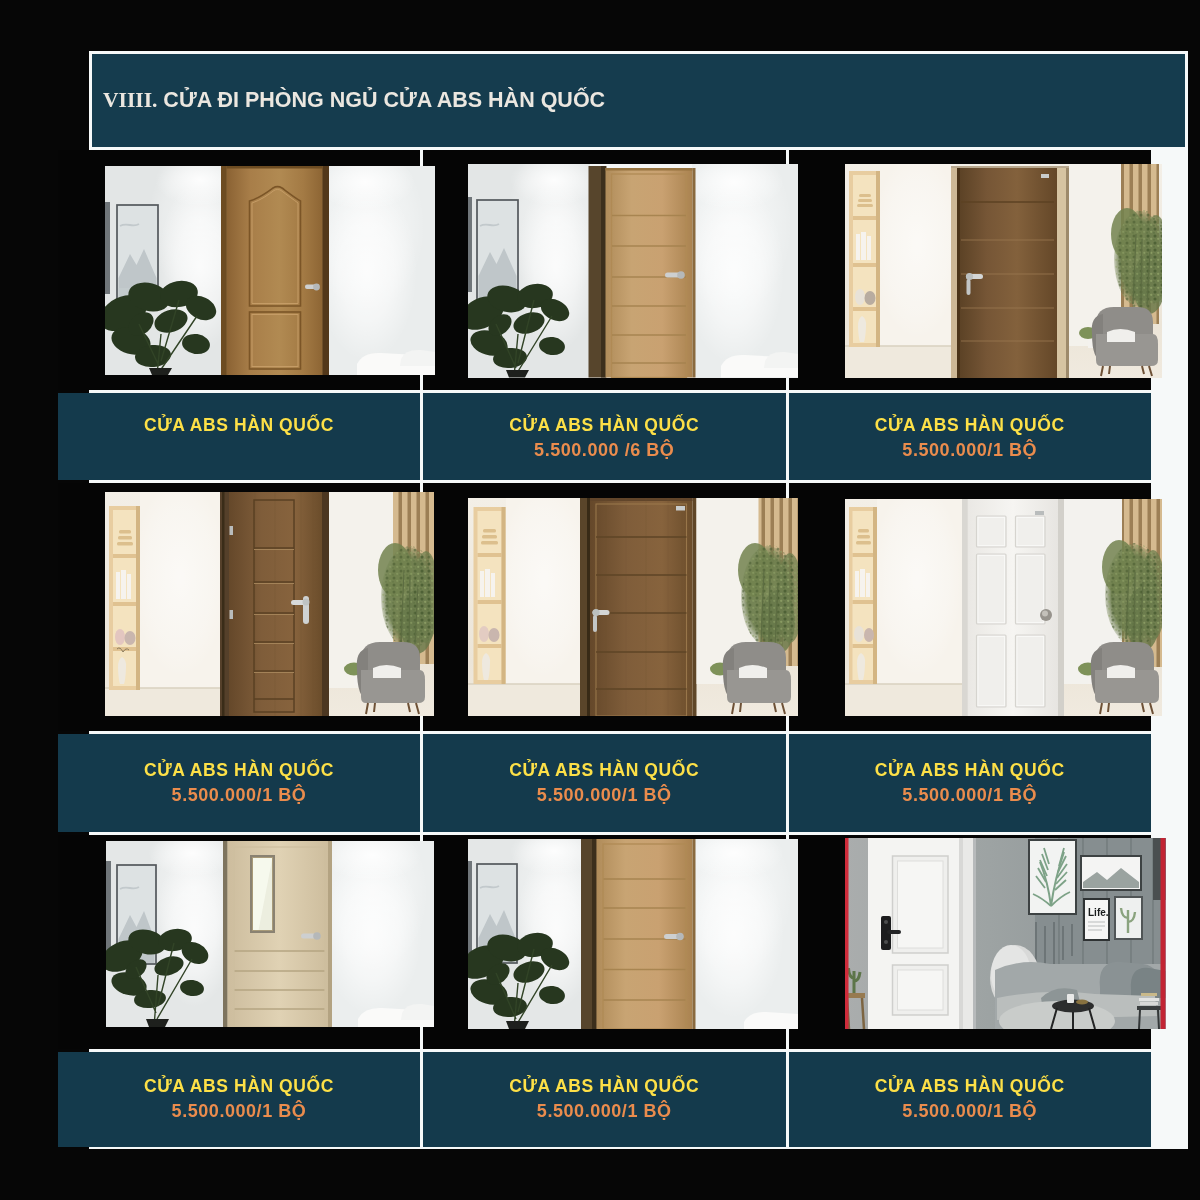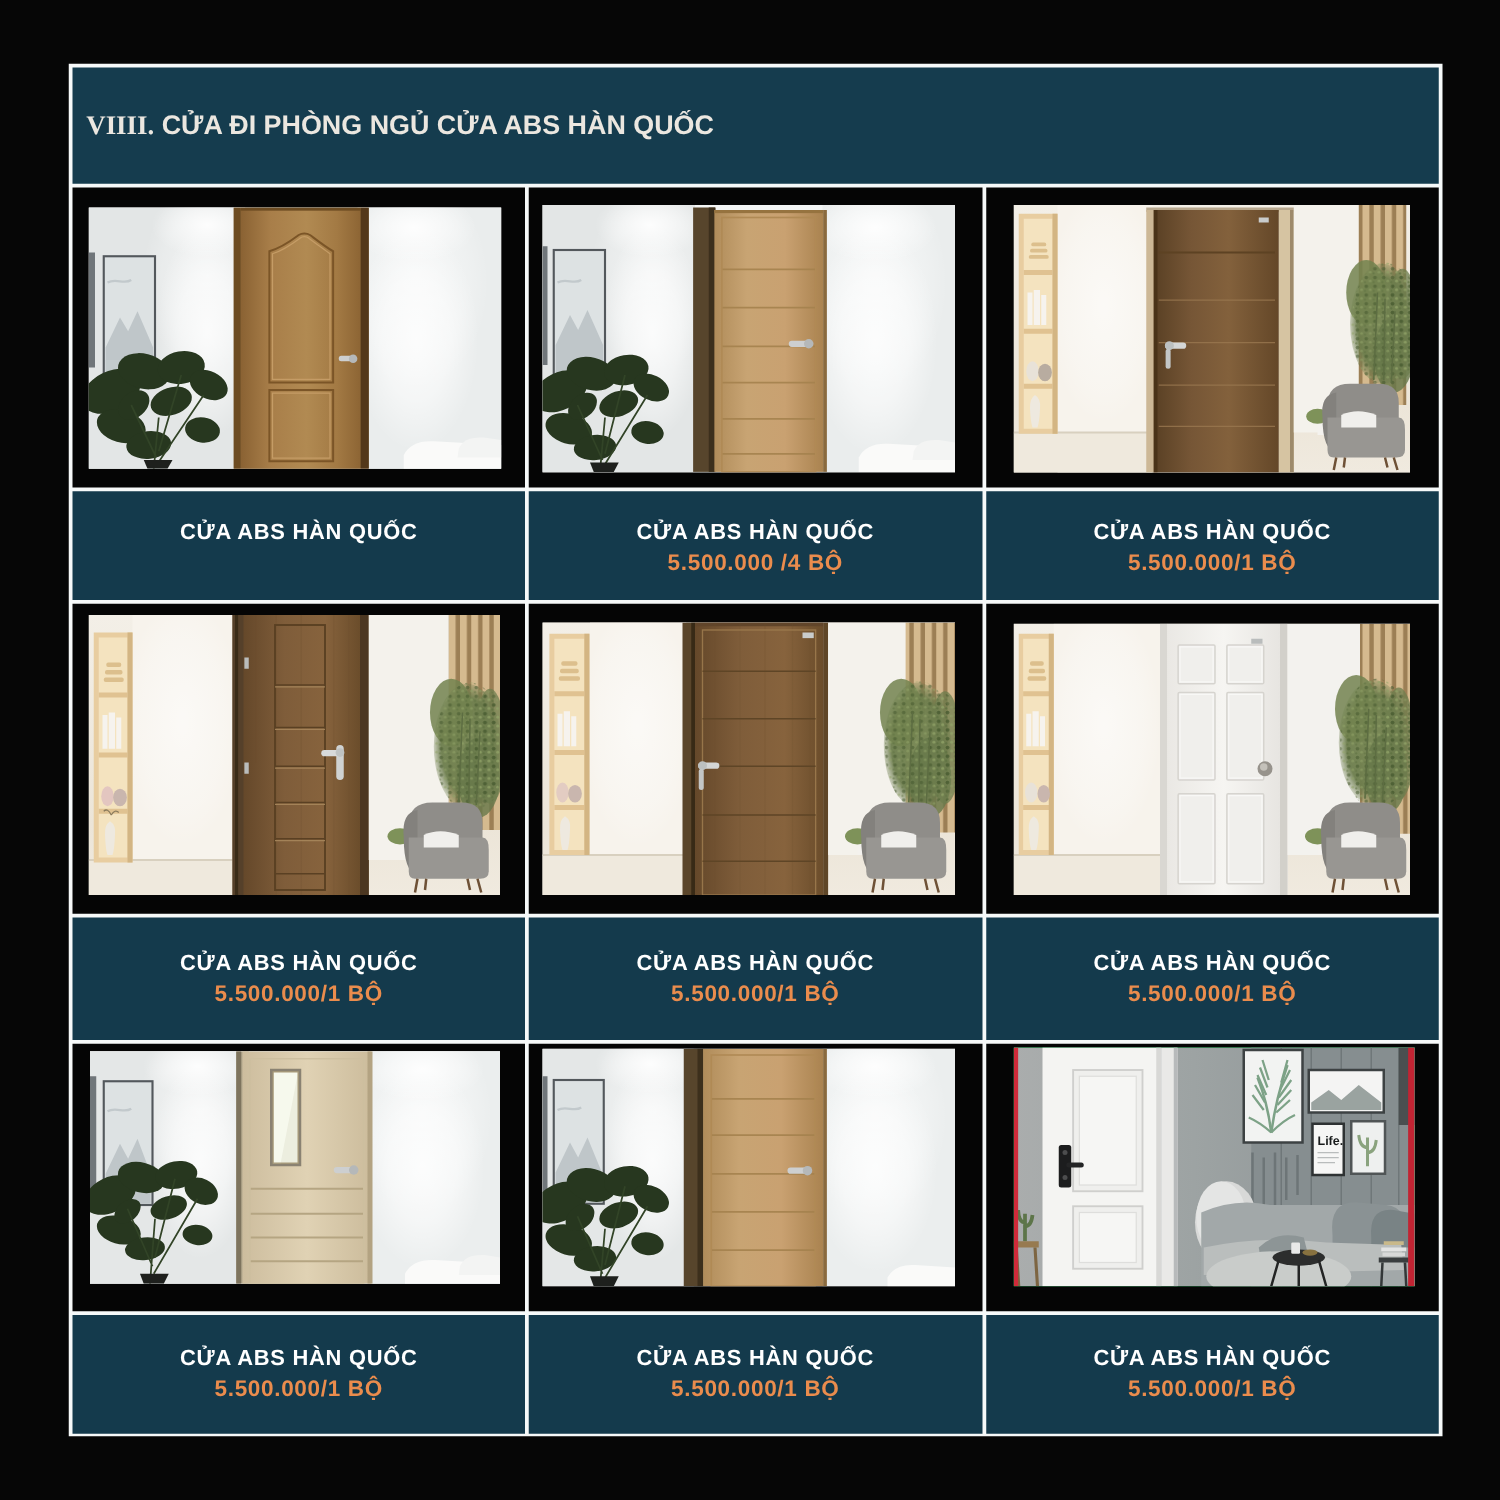--- a/index.html
+++ b/index.html
@@ -1,20 +1,20 @@
 <!DOCTYPE html>
 <html><head>
 <meta charset="utf-8">
 <style>
   html,body{margin:0;padding:0;background:#060606;width:1200px;height:1200px;overflow:hidden;}
   body{font-family:"Liberation Sans", sans-serif;position:relative;}
-  .abs{position:absolute;}
+  .abs{position:absolute;margin-left:34px;}
   .cell{position:absolute;background:#050505;}
   .lab{position:absolute;background:#143a4c;text-align:center;}
-  .lab .n{color:#ffffff;font-weight:bold;font-size:17.5px;letter-spacing:.6px;}
+  .lab .n{color:#fde047;font-weight:bold;font-size:17.5px;letter-spacing:.6px;}
   .lab .p{color:#ea8c4d;font-weight:bold;font-size:18px;letter-spacing:.55px;}
   svg{display:block;}
 </style>
 </head>
 <body>
 
 <div class="abs" style="left:55px;top:51px;width:1099px;height:1098px;background:#f6f9f9;"></div>
 
 <div class="abs" style="left:58px;top:54px;width:1093px;height:93px;background:#153c4e;"></div>
 
@@ -25,21 +25,21 @@
 <div class="cell" style="left:423px;top:150px;width:362.5px;height:240px;"></div>
 
 <div class="cell" style="left:788.5px;top:150px;width:362.5px;height:240px;"></div>
 
 <div class="lab" style="left:58px;top:392.5px;width:362px;height:87.5px;">
   <div class="n" style="margin-top:22px;">CỬA ABS HÀN QUỐC</div>
 </div>
 
 <div class="lab" style="left:423px;top:392.5px;width:362.5px;height:87.5px;">
   <div class="n" style="margin-top:22px;">CỬA ABS HÀN QUỐC</div>
-  <div class="p" style="margin-top:4px;">5.500.000 /4 BỘ</div>
+  <div class="p" style="margin-top:4px;">5.500.000 /6 BỘ</div>
 </div>
 
 <div class="lab" style="left:788.5px;top:392.5px;width:362.5px;height:87.5px;">
   <div class="n" style="margin-top:22px;">CỬA ABS HÀN QUỐC</div>
   <div class="p" style="margin-top:4px;">5.500.000/1 BỘ</div>
 </div>
 
 <div class="cell" style="left:58px;top:482.5px;width:362px;height:248.5px;"></div>
 
 <div class="cell" style="left:423px;top:482.5px;width:362.5px;height:248.5px;"></div>
@@ -766,21 +766,21 @@
     <ellipse cx="61" cy="133" rx="16" ry="10" transform="rotate(-18 61 133)"></ellipse>
     <ellipse cx="84" cy="156" rx="13" ry="9" transform="rotate(8 84 156)"></ellipse>
     <ellipse cx="42" cy="168" rx="17" ry="10" transform="rotate(-6 42 168)"></ellipse>
     <ellipse cx="30" cy="135" rx="13" ry="9" transform="rotate(-40 30 135)"></ellipse>
     <path d="M46 190 L50 144 M48 180 L28 134 M50 173 L66 110 M49 185 L84 126" stroke="#324427" stroke-width="1.4" fill="none"></path>
   </g>
   <path d="M38 182 L61 182 L57 190 L41 190 Z" fill="#1e201d"></path>
 </svg>
 </div>
 
-<div id="ph-r3c3" class="abs" style="left:811px;top:838px;width:320.5px;height:191px;background:#22c55e;">
+<div id="ph-r3c3" class="abs" style="left:811px;top:838px;width:320.5px;height:191px;background:#f0abfc;">
 <svg width="320.5" height="191" viewBox="0 0 320.5 191">
   <defs>
     <linearGradient id="greyw" x1="0" y1="0" x2="1" y2="0">
       <stop offset="0" stop-color="#aaadad"></stop>
           <stop offset=".45" stop-color="#9da3a3"></stop>
           <stop offset="1" stop-color="#8b9294"></stop>
     </linearGradient>
   </defs>
   <rect width="320.5" height="191" fill="url(#greyw)"></rect>
 

